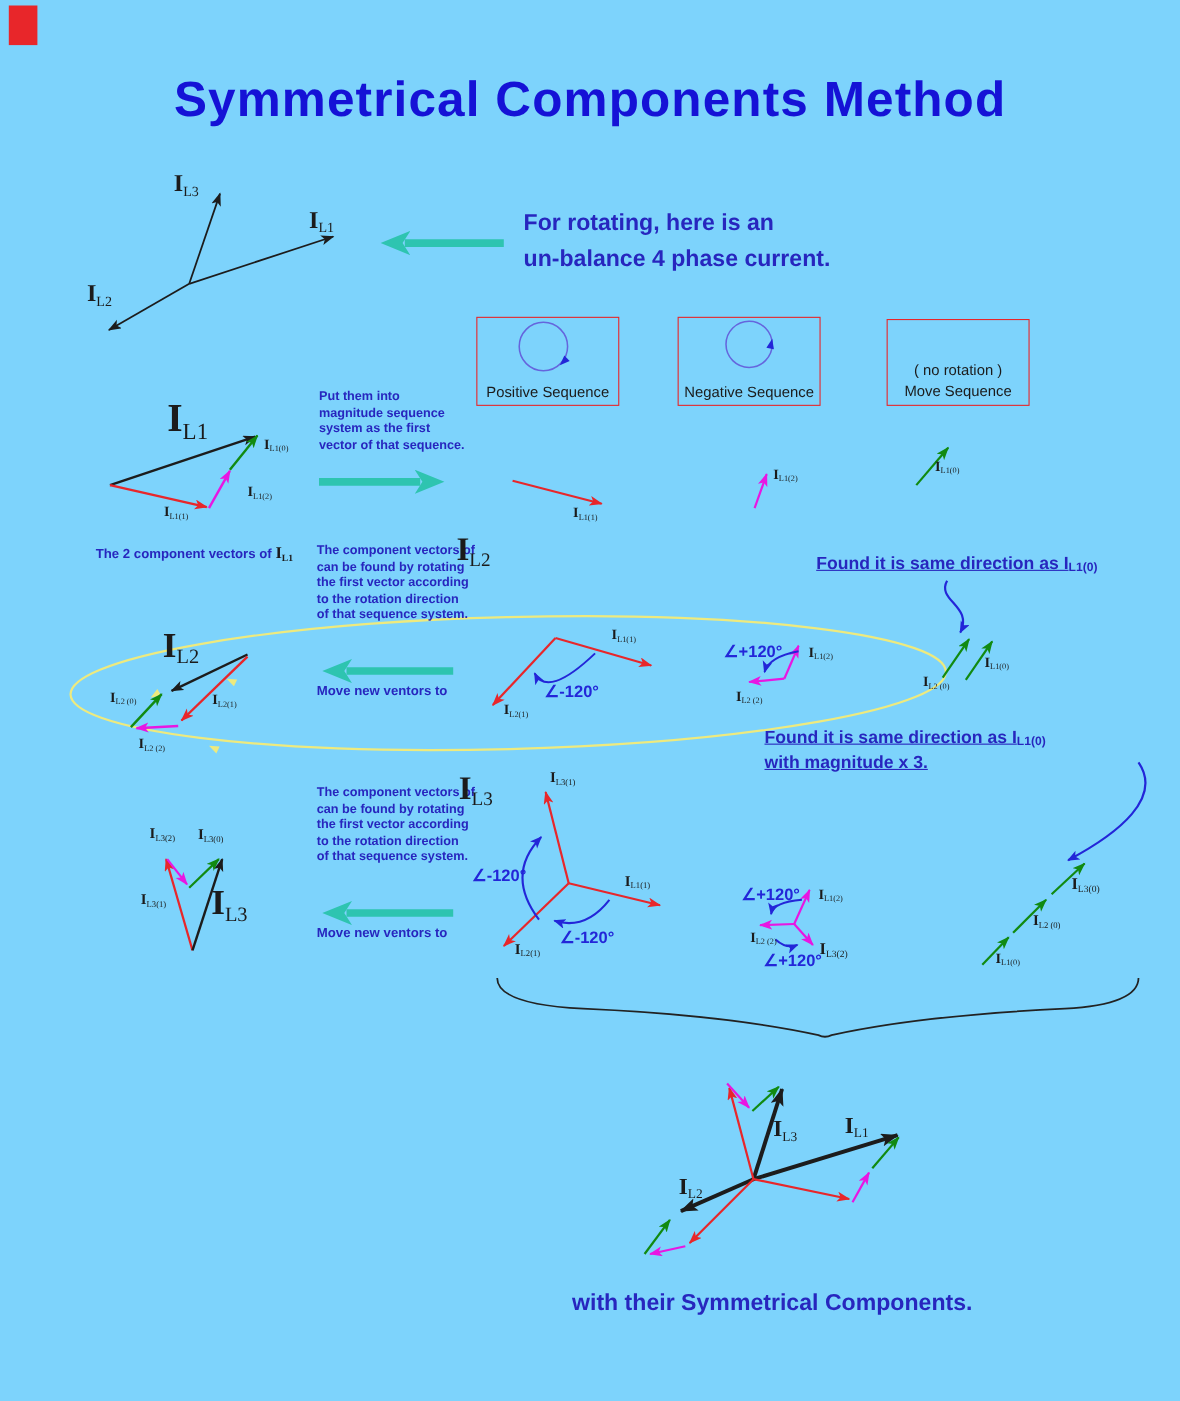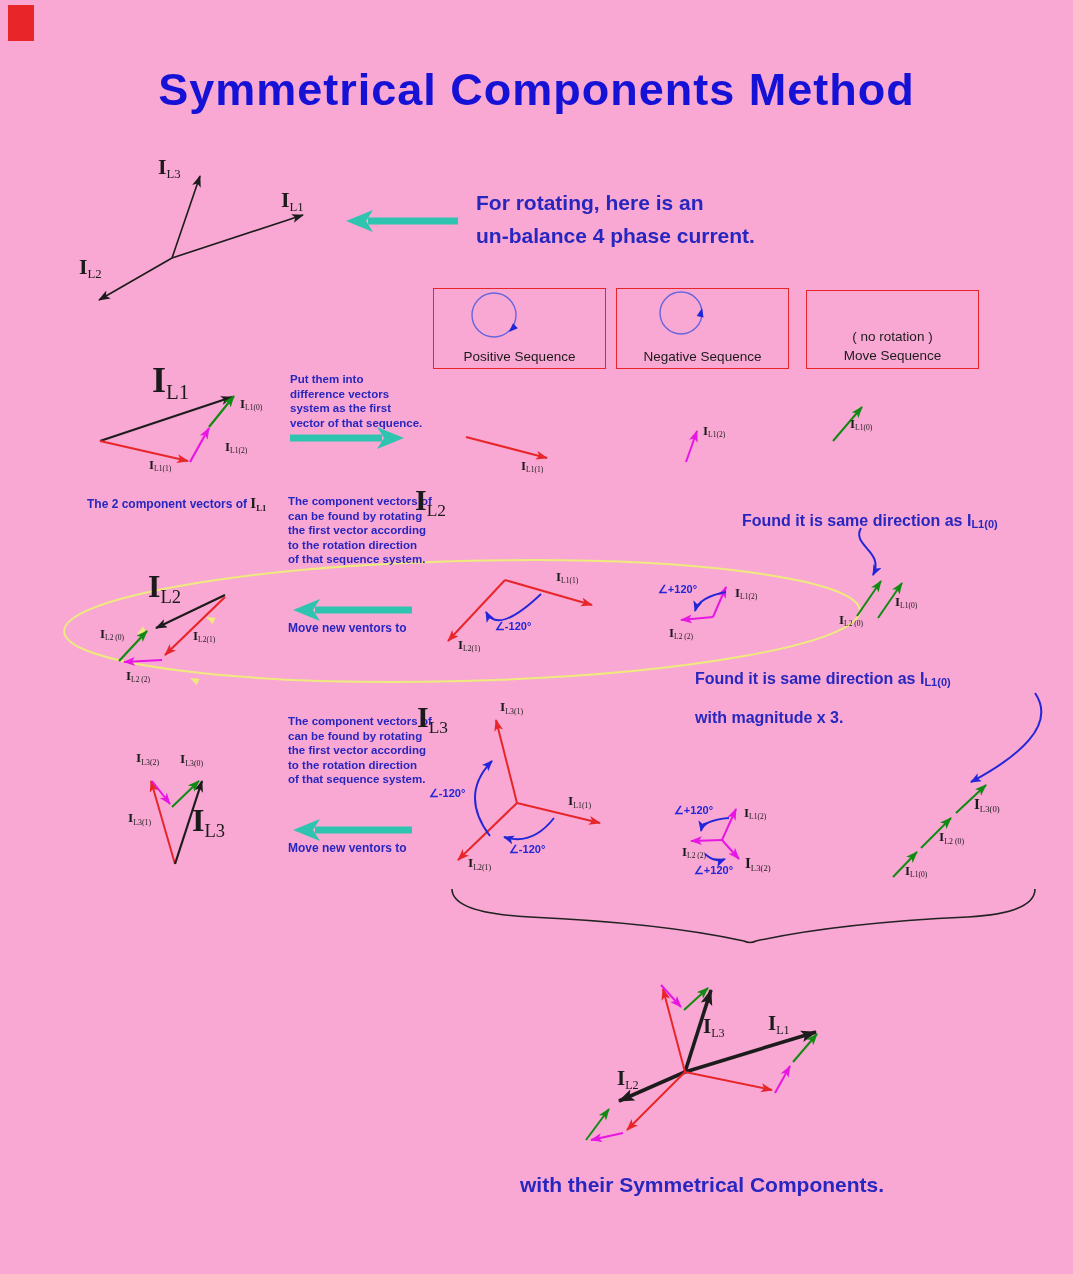--- a/index.html
+++ b/index.html
@@ -1,33 +1,33 @@
 <!DOCTYPE html>
 <html style="--blue: #2726be; --titleblue: #1512d6; --red: #e8262a; --teal: #2ec4b0; --magenta: #e816e2; --green: #118a11; --ink: #1c1c1c; --yellow: #eeea7e; --arcblue: #2326d8; --boxred: #e8262a; --circleblue: #6565dd;"><head>
 <meta charset="utf-8">
 <style>
   html,body{margin:0;padding:0;background:#fff;}
-  .stage{position:relative;width:1073px;height:1274px;background:#f9a8d4;overflow:hidden;
+  .stage{position:relative;width:1073px;height:1274px;background:#7dd3fc;overflow:hidden;
          font-family:"Liberation Sans",sans-serif;}
   svg.layer{position:absolute;left:0;top:0;z-index:1;}
   .txt{position:absolute;z-index:2;white-space:nowrap;}
   .title{left:0;right:0;top:64px;text-align:center;font-size:45px;font-weight:600;
          letter-spacing:1px;color:var(--titleblue);}
   .blue{color:var(--blue);font-weight:600;}
   .intro{font-size:21px;line-height:33px;}
   .note{font-size:11.5px;line-height:14.6px;}
-  .found{font-size:16px;line-height:36px;}
+  .found{font-size:16px;line-height:20px;text-decoration:underline;}
   .move{font-size:12px;}
   .final-cap{font-size:21px;line-height:34px;}
   .lbl{position:absolute;z-index:2;font-family:"Liberation Serif",serif;color:#1b1b1b;
        line-height:1;white-space:nowrap;}
   .iv{font-weight:600;}
   .ivsub{font-size:0.58em;vertical-align:-0.32em;}
-  .angle{position:absolute;z-index:2;color:var(--arcblue);font-weight:700;font-size:11px;white-space:nowrap;}
-  .seq-box{position:absolute;z-index:2;border:1.7px solid var(--boxred);background:transparent;padding-left:43px;}
+  .angle{position:absolute;z-index:2;color:var(--arcblue);font-weight:700;font-size:15px;white-space:nowrap;}
+  .seq-box{position:absolute;z-index:2;border:1.7px solid var(--boxred);background:transparent;}
   .seq-lbl{position:absolute;left:0;right:0;bottom:4px;text-align:center;font-size:13.5px;color:#1b1b1b;}
   .zero-lines{position:absolute;left:0;right:0;top:36px;text-align:center;font-size:13.5px;
               line-height:19px;color:#1b1b1b;}
   .corner{position:absolute;left:8px;top:5px;width:26px;height:36px;background:var(--boxred);z-index:3;}
   .foundsub{font-size:11px;vertical-align:-0.18em;}
   :root{--blue:#2726be;--titleblue:#1512d6;--red:#e8262a;--teal:#2ec4b0;--magenta:#e816e2;
         --green:#118a11;--ink:#1c1c1c;--yellow:#eeea7e;--arcblue:#2326d8;--boxred:#e8262a;
         --circleblue:#6565dd;}
 </style>
 </head>
@@ -209,23 +209,23 @@
       <div>( no rotation )</div>
       <div>Move Sequence</div>
     </div>
   </div>
 
   <div class="lbl" style="left:152px;top:362px;font-size:36px"><span class="iv">I</span><span class="ivsub">L1</span></div>
   <div class="lbl" style="left:240px;top:397px;font-size:13px"><span class="iv">I</span><span class="ivsub">L1(0)</span></div>
   <div class="lbl" style="left:225px;top:440px;font-size:13px"><span class="iv">I</span><span class="ivsub">L1(2)</span></div>
   <div class="lbl" style="left:149px;top:458px;font-size:13px"><span class="iv">I</span><span class="ivsub">L1(1)</span></div>
   <div class="txt blue" style="left:87px;top:496px;font-size:12px"><span>The 2 component vectors of </span><span class="lbl" style="position:static;font-size:15px"><span class="iv">I</span><span class="ivsub">L1</span></span></div>
-  <div class="txt blue note" style="left:290px;top:372px">
+  <div class="txt blue note" style="left:290px;top:354px">
     <div>Put them into</div>
-      <div>difference vectors</div>
+      <div>magnitude sequence</div>
     <div>system as the first</div>
       <div>vector of that sequence.</div>
   </div>
   <div class="lbl" style="left:521px;top:459px;font-size:13px"><span class="iv">I</span><span class="ivsub">L1(1)</span></div>
   <div class="lbl" style="left:703px;top:424px;font-size:13px"><span class="iv">I</span><span class="ivsub">L1(2)</span></div>
   <div class="lbl" style="left:850px;top:417px;font-size:13px"><span class="iv">I</span><span class="ivsub">L1(0)</span></div>
 
   <div class="txt blue note" style="left:288px;top:494px">
     <div>The component vectors of</div>
     <div>can be found by rotating</div>

